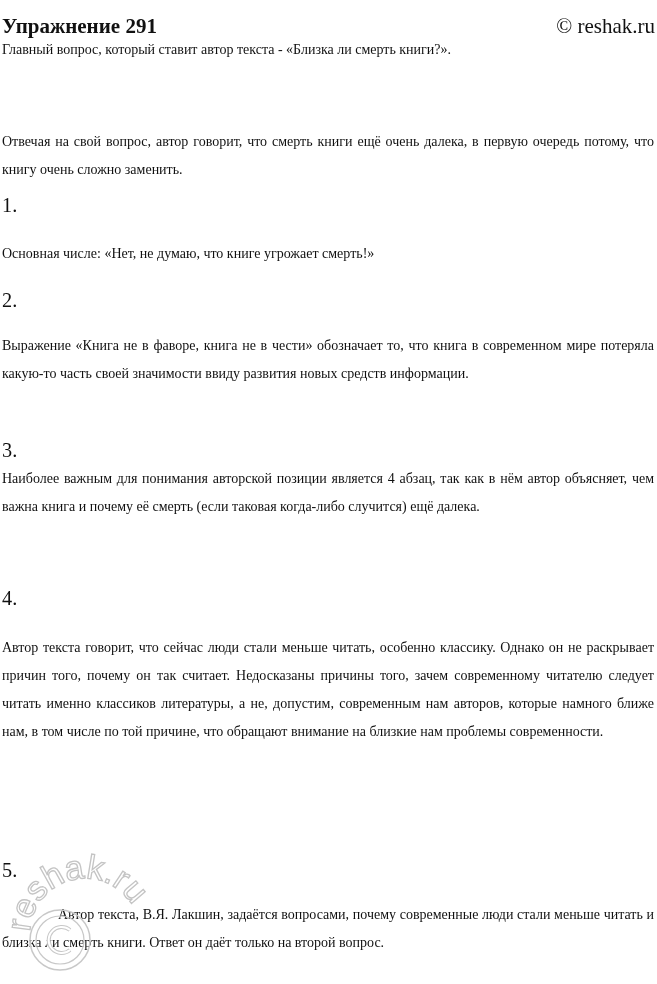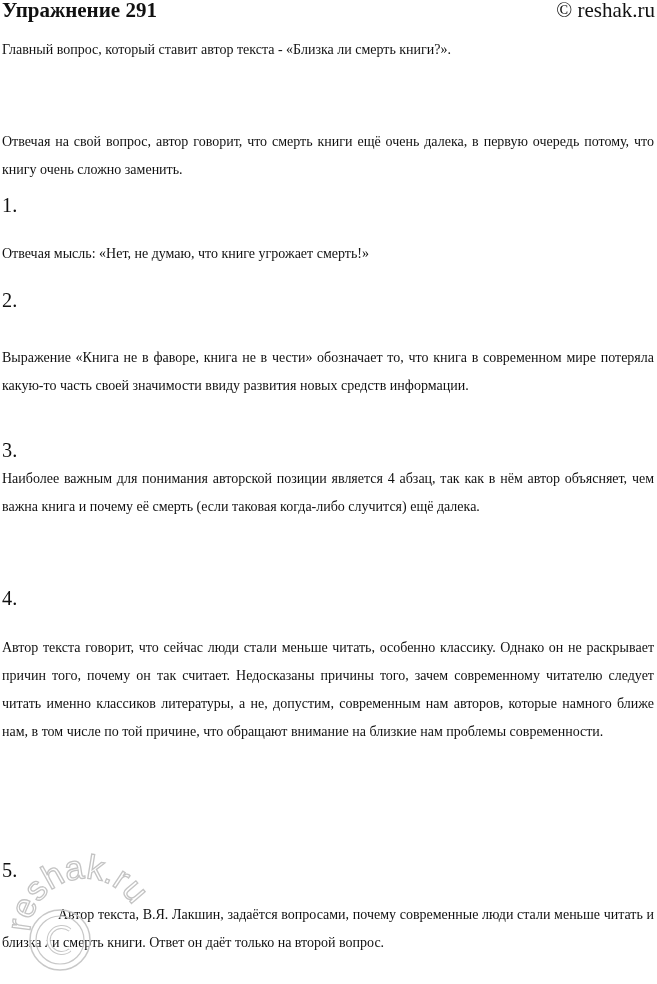--- a/index.html
+++ b/index.html
@@ -11,21 +11,21 @@
       width: 657px;
       height: 984px;
       position: relative;
       overflow: hidden;
       font-family: "Liberation Serif", serif;
       color: #111111;
     }
     .header {
       position: absolute;
       left: 0;
-      top: 0;
+      top: 16px;
       width: 657px;
       height: 24px;
     }
     .title {
       position: absolute;
       left: 2px;
       top: -2px;
       font-size: 21px;
       font-weight: bold;
       line-height: 24px;
@@ -73,24 +73,24 @@
 
 <div class="header">
   <div class="title">Упражнение 291</div>
   <div class="copyright">© reshak.ru</div>
 </div>
 
 <p class="p" style="top:36px;">Главный вопрос, который ставит автор текста - «Близка ли смерть книги?».</p>
 <p class="p" style="top:128px;">Отвечая на свой вопрос, автор говорит, что смерть книги ещё очень далека, в первую очередь потому, что книгу очень сложно заменить.</p>
 
 <p class="num" style="top:191px;">1.</p>
-<p class="p" style="top:240px;">Отвечая мысль: «Нет, не думаю, что книге угрожает смерть!»</p>
+<p class="p" style="top:240px;">Основная числе: «Нет, не думаю, что книге угрожает смерть!»</p>
 
 <p class="num" style="top:286px;">2.</p>
-<p class="p" style="top:344px;">Выражение «Книга не в фаворе, книга не в чести» обозначает то, что книга в современном мире потеряла какую-то часть своей значимости ввиду развития новых средств информации.</p>
+<p class="p" style="top:332px;">Выражение «Книга не в фаворе, книга не в чести» обозначает то, что книга в современном мире потеряла какую-то часть своей значимости ввиду развития новых средств информации.</p>
 
 <p class="num" style="top:436px;">3.</p>
 <p class="p" style="top:465px;">Наиболее важным для понимания авторской позиции является 4 абзац, так как в нём автор объясняет, чем важна книга и почему её смерть (если таковая когда-либо случится) ещё далека.</p>
 
 <p class="num" style="top:584px;">4.</p>
 <p class="p" style="top:634px;">Автор текста говорит, что сейчас люди стали меньше читать, особенно классику. Однако он не раскрывает причин того, почему он так считает. Недосказаны причины того, зачем современному читателю следует читать именно классиков литературы, а не, допустим, современным нам авторов, которые намного ближе нам, в том числе по той причине, что обращают внимание на близкие нам проблемы современности.</p>
 
 <p class="num" style="top:856px;">5.</p>
 <p class="p indent" style="top:901px;">Автор текста, В.Я. Лакшин, задаётся вопросами, почему современные люди стали меньше читать и близка ли смерть книги. Ответ он даёт только на второй вопрос.</p>
 

